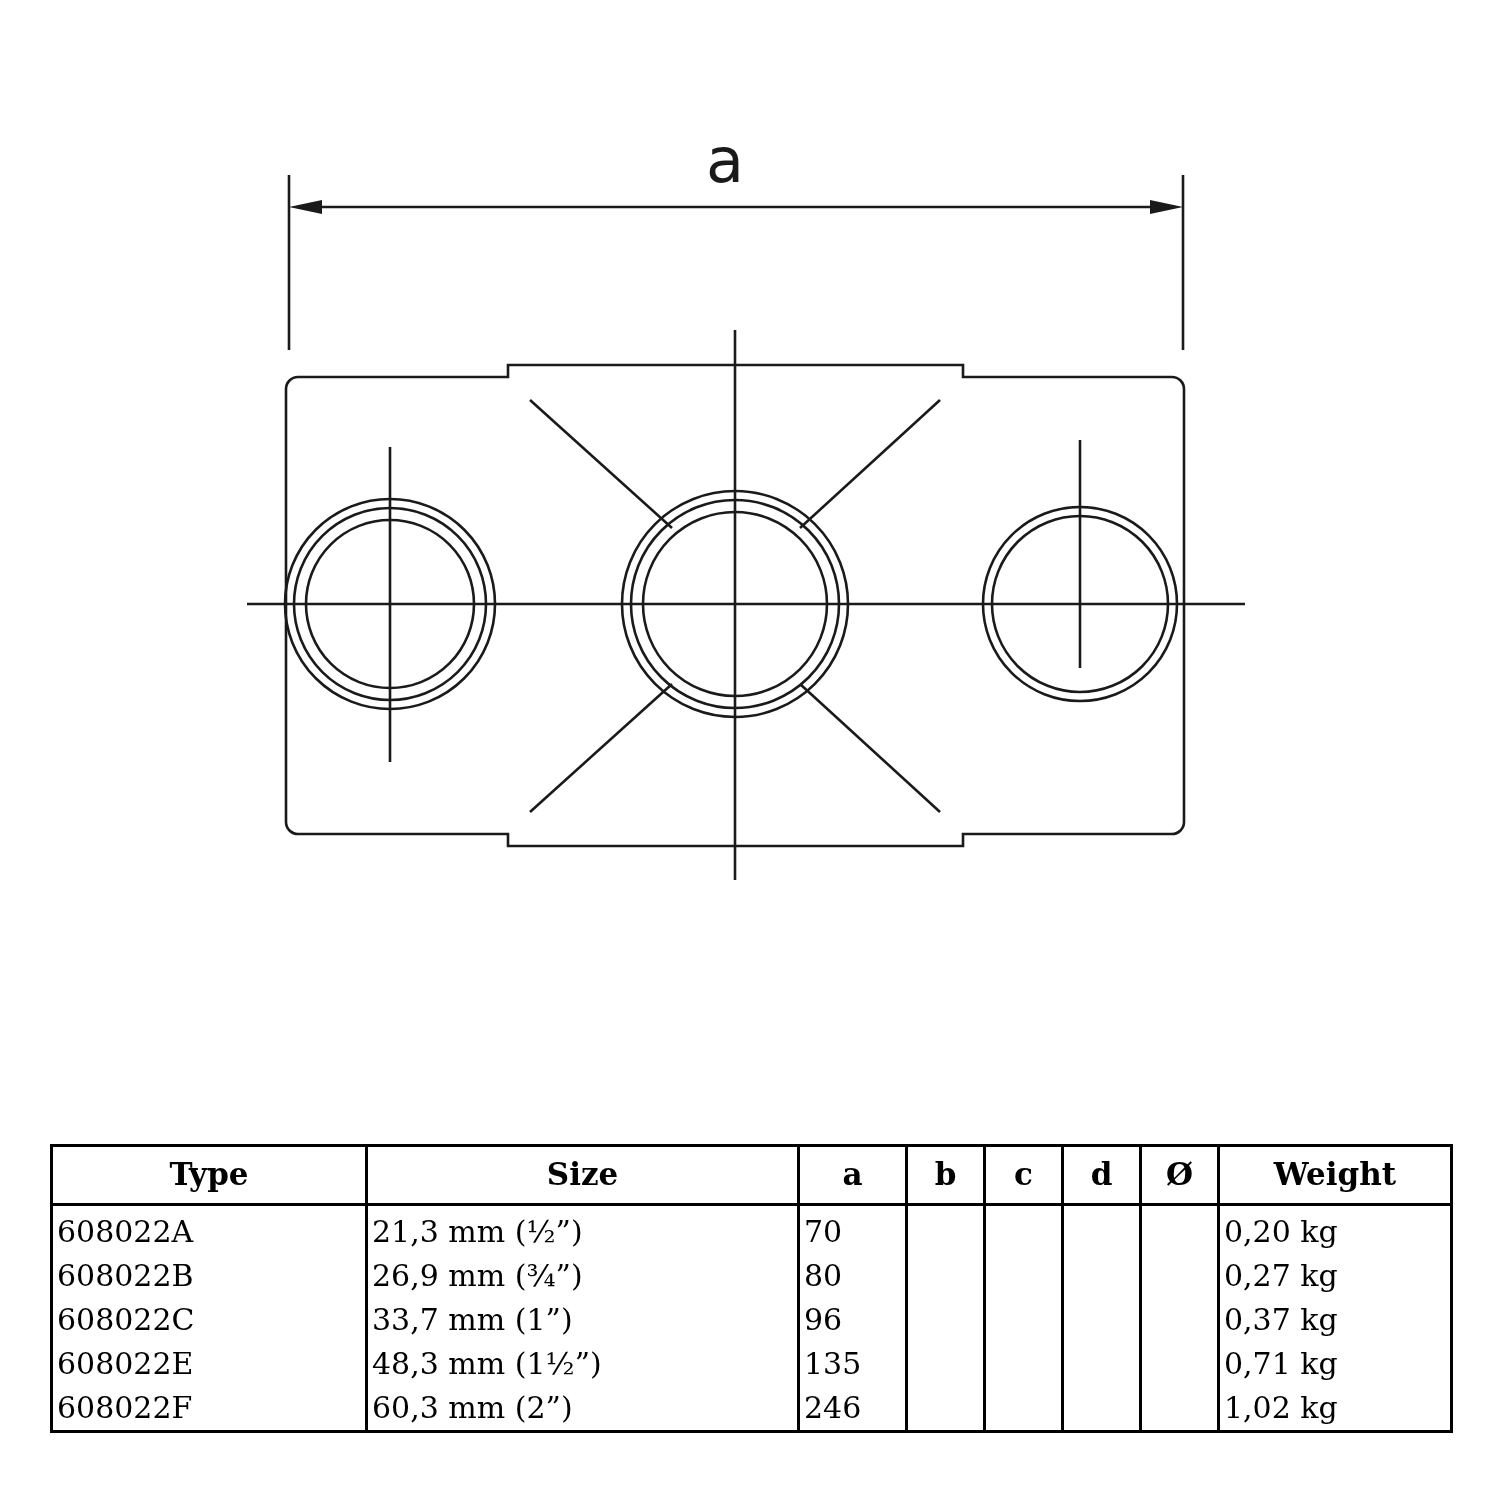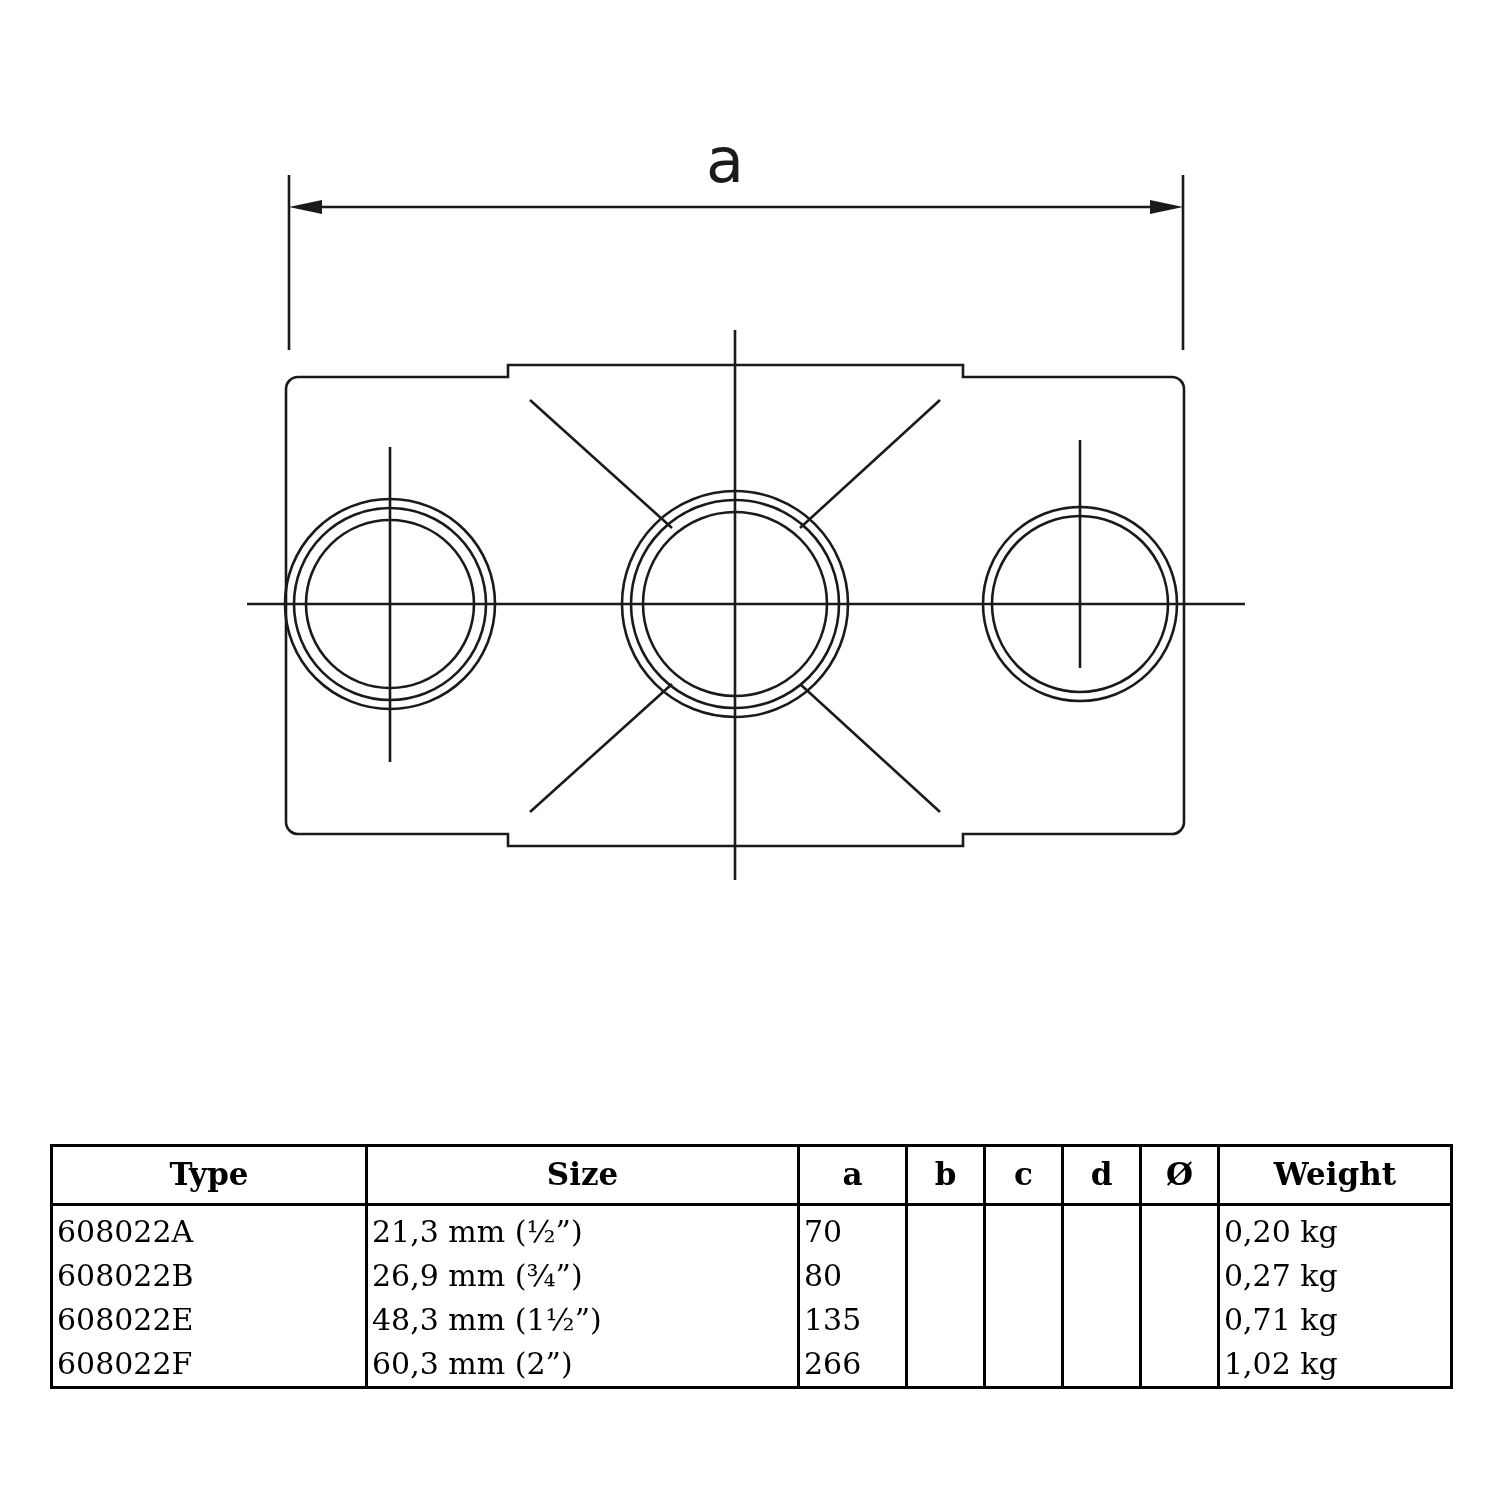--- a/index.html
+++ b/index.html
@@ -190,33 +190,43 @@
           <td>608022B</td>
           <td>26,9 mm (¾”)</td>
           <td>80</td>
           <td></td>
           <td></td>
           <td></td>
           <td></td>
           <td class="weight-cell">0,27 kg</td>
         </tr>
         <tr>
+          <td>608022C</td>
+          <td>33,7 mm (1”)</td>
+          <td>96</td>
+          <td></td>
+          <td></td>
+          <td></td>
+          <td></td>
+          <td class="weight-cell">0,37 kg</td>
+        </tr>
+        <tr>
           <td>608022E</td>
           <td>48,3 mm (1½”)</td>
           <td>135</td>
           <td></td>
           <td></td>
           <td></td>
           <td></td>
           <td class="weight-cell">0,71 kg</td>
         </tr>
         <tr>
           <td>608022F</td>
           <td>60,3 mm (2”)</td>
-          <td>266</td>
+          <td>246</td>
           <td></td>
           <td></td>
           <td></td>
           <td></td>
           <td class="weight-cell">1,02 kg</td>
         </tr>
       </tbody>
     </table>
   </div>
 

